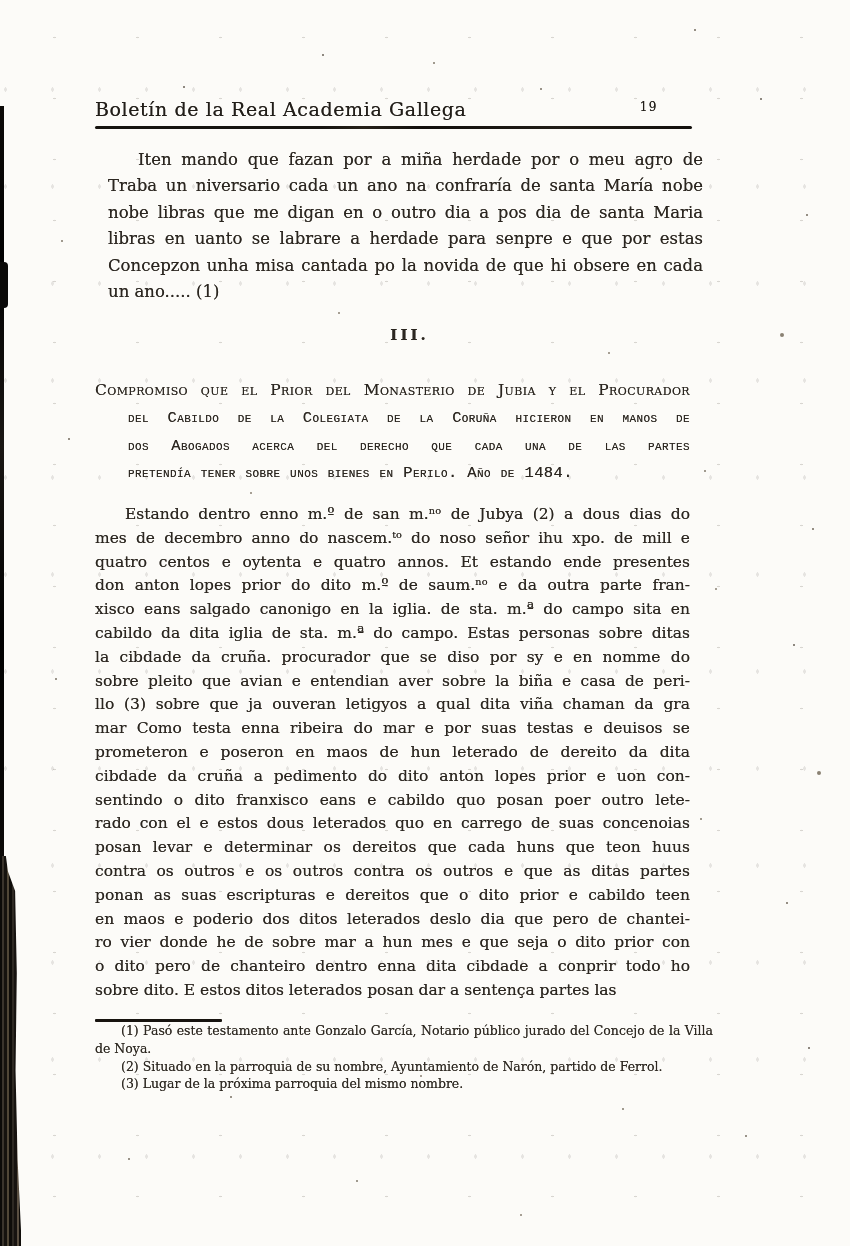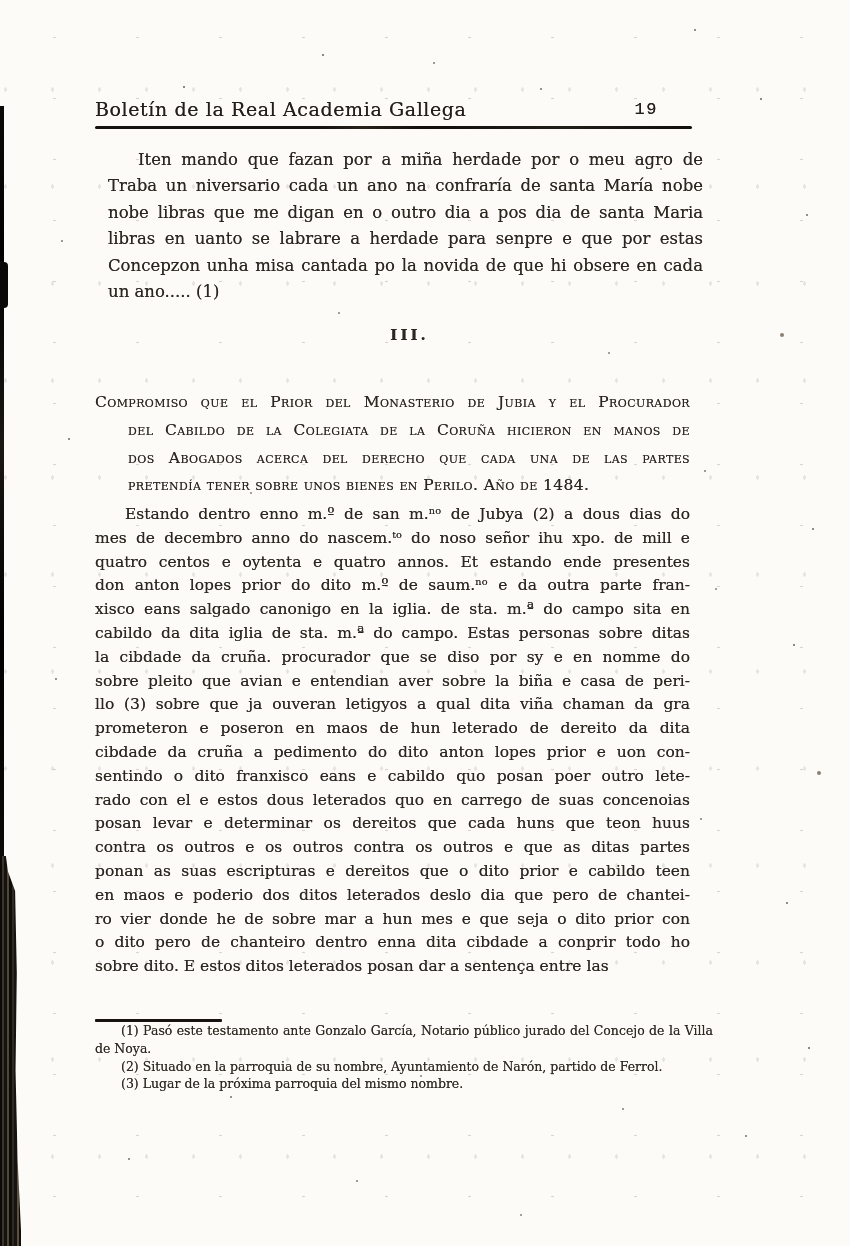--- a/index.html
+++ b/index.html
@@ -46,21 +46,21 @@
       704px 470px 0 0 #827a6d, 715px 588px 0 0 #8a8173, 700px 818px 0 0 #827a6d,
       338px 312px 0 0 #8a8173, 608px 352px 0 0 #8a8173, 250px 492px 0 0 #8a8173,
       660px 168px 0 0 #827a6d, 230px 1096px 0 0 #7a7164, 420px 1075px 0 0 #8a8173;
   }
   
   .header{
     position:absolute;top:98px;left:95px;width:595px;text-align:left;
     font-size:19px;letter-spacing:.6px;color:#221e19;
     text-shadow:0 0 .5px rgba(34,30,25,.75);
   }
-  .pageno{position:absolute;right:32px;top:2px;font-size:17px;letter-spacing:1.5px;font-family:Liberation Mono, monospace;}
+  .pageno{position:absolute;right:32px;top:2px;font-size:12px;letter-spacing:1.5px;}
   .rule{
     position:absolute;top:126px;left:95px;width:597px;height:3px;border-radius:1.5px;
     background:linear-gradient(90deg,#16130f 0 38%,#262119 45%,#110e0b 55%,#211d17 78%,#120f0c 100%);
   }
   
   .para{position:absolute;left:95px;width:595px;text-shadow:0 0 .5px rgba(43,38,32,.7);}
   .para1{top:147px;font-size:16.5px;line-height:26.4px;margin-left:13px;}
   .para2{top:503px;font-size:15.5px;line-height:23.8px;}
   .line{text-align:justify;text-align-last:justify;}
   .line.firstline{text-indent:30px;}
@@ -68,24 +68,23 @@
   
   .section-no{
     position:absolute;top:326px;left:112px;width:595px;text-align:center;
     font-size:15px;font-weight:bold;letter-spacing:3px;
     text-shadow:0 0 .5px rgba(43,38,32,.7);
   }
   .title-block{
     position:absolute;top:377px;left:95px;width:595px;
     font-size:15.5px;line-height:27.8px;font-variant:small-caps;letter-spacing:.4px;
     text-shadow:0 0 .5px rgba(43,38,32,.7);
-    margin-top:12px;
   }
   .tline{text-align:justify;text-align-last:justify;}
-  .tline.indent{padding-left:33px;}
+  .tline.indent{padding-left:33px;font-family:Liberation Mono, monospace;}
   .tline.lastline{text-align-last:left;}
   
   .fn-rule{position:absolute;top:1019px;left:95px;width:127px;height:3px;background:#17130f;border-radius:1px;}
   .footnotes{
     position:absolute;top:1022px;left:95px;width:618px;
     font-size:12.5px;line-height:17.8px;color:#2e2922;
     text-shadow:0 0 .4px rgba(46,41,34,.7);
   }
   .fn-line.fn-indent{text-indent:26px;}
   .fn-line.fn-just{text-align:justify;text-align-last:justify;}
@@ -127,31 +126,32 @@
   <section class="para para2">
     <div class="line firstline">Estando dentro enno m.º de san m.ⁿᵒ de Jubya (2) a dous dias do</div>
     <div class="line">mes de decembro anno do nascem.ᵗᵒ do noso señor ihu xpo. de mill e</div>
     <div class="line">quatro centos e oytenta e quatro annos. Et estando ende presentes</div>
     <div class="line">don anton lopes prior do dito m.º de saum.ⁿᵒ e da outra parte fran-</div>
     <div class="line">xisco eans salgado canonigo en la iglia. de sta. m.ª do campo sita en</div>
     <div class="line">cabildo da dita iglia de sta. m.ª do campo. Estas personas sobre ditas</div>
     <div class="line">la cibdade da cruña. procurador que se diso por sy e en nomme do</div>
     <div class="line">sobre pleito que avian e entendian aver sobre la biña e casa de peri-</div>
     <div class="line">llo (3) sobre que ja ouveran letigyos a qual dita viña chaman da gra</div>
+    <div class="line">mar Como testa enna ribeira do mar e por suas testas e deuisos se</div>
     <div class="line">prometeron e poseron en maos de hun leterado de dereito da dita</div>
     <div class="line">cibdade da cruña a pedimento do dito anton lopes prior e uon con-</div>
     <div class="line">sentindo o dito franxisco eans e cabildo quo posan poer outro lete-</div>
     <div class="line">rado con el e estos dous leterados quo en carrego de suas concenoias</div>
     <div class="line">posan levar e determinar os dereitos que cada huns que teon huus</div>
     <div class="line">contra os outros e os outros contra os outros e que as ditas partes</div>
     <div class="line">ponan as suas escripturas e dereitos que o dito prior e cabildo teen</div>
     <div class="line">en maos e poderio dos ditos leterados deslo dia que pero de chantei-</div>
     <div class="line">ro vier donde he de sobre mar a hun mes e que seja o dito prior con</div>
     <div class="line">o dito pero de chanteiro dentro enna dita cibdade a conprir todo ho</div>
-    <div class="line lastline">sobre dito. E estos ditos leterados posan dar a sentença entre las</div>
+    <div class="line lastline">sobre dito. E estos ditos leterados posan dar a sentença partes las</div>
   </section>
 
   <div class="fn-rule"></div>
 
   <section class="footnotes">
     <div class="fn-line fn-indent fn-just">(1)   Pasó este testamento ante Gonzalo García, Notario público jurado del Concejo de la Villa</div>
     <div class="fn-line">de Noya.</div>
     <div class="fn-line fn-indent">(2)   Situado en la parroquia de su nombre, Ayuntamiento de Narón, partido de Ferrol.</div>
     <div class="fn-line fn-indent">(3)   Lugar de la próxima parroquia del mismo nombre.</div>
   </section>

